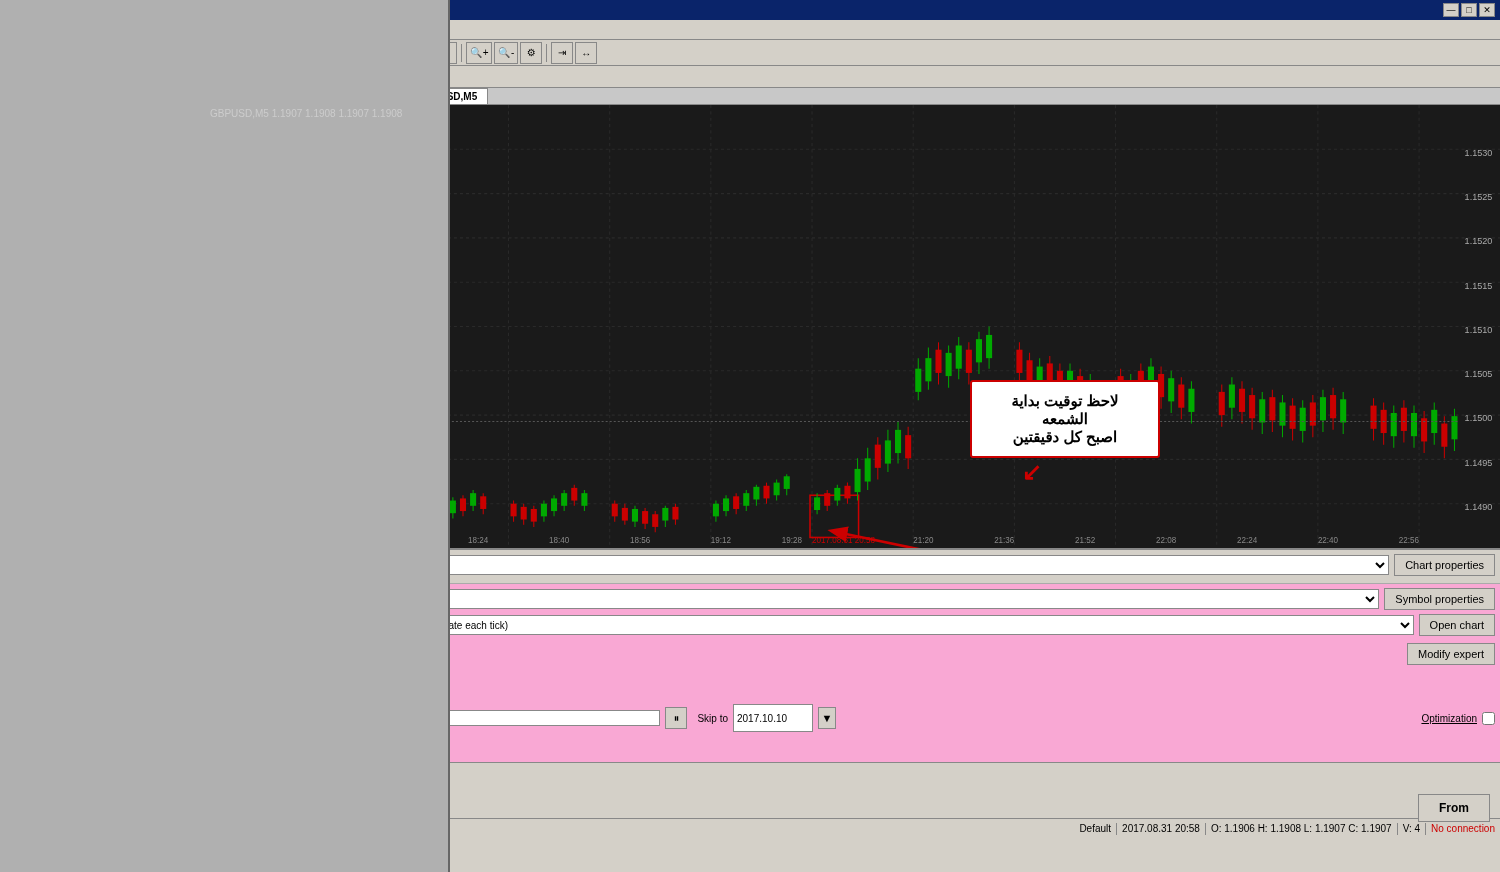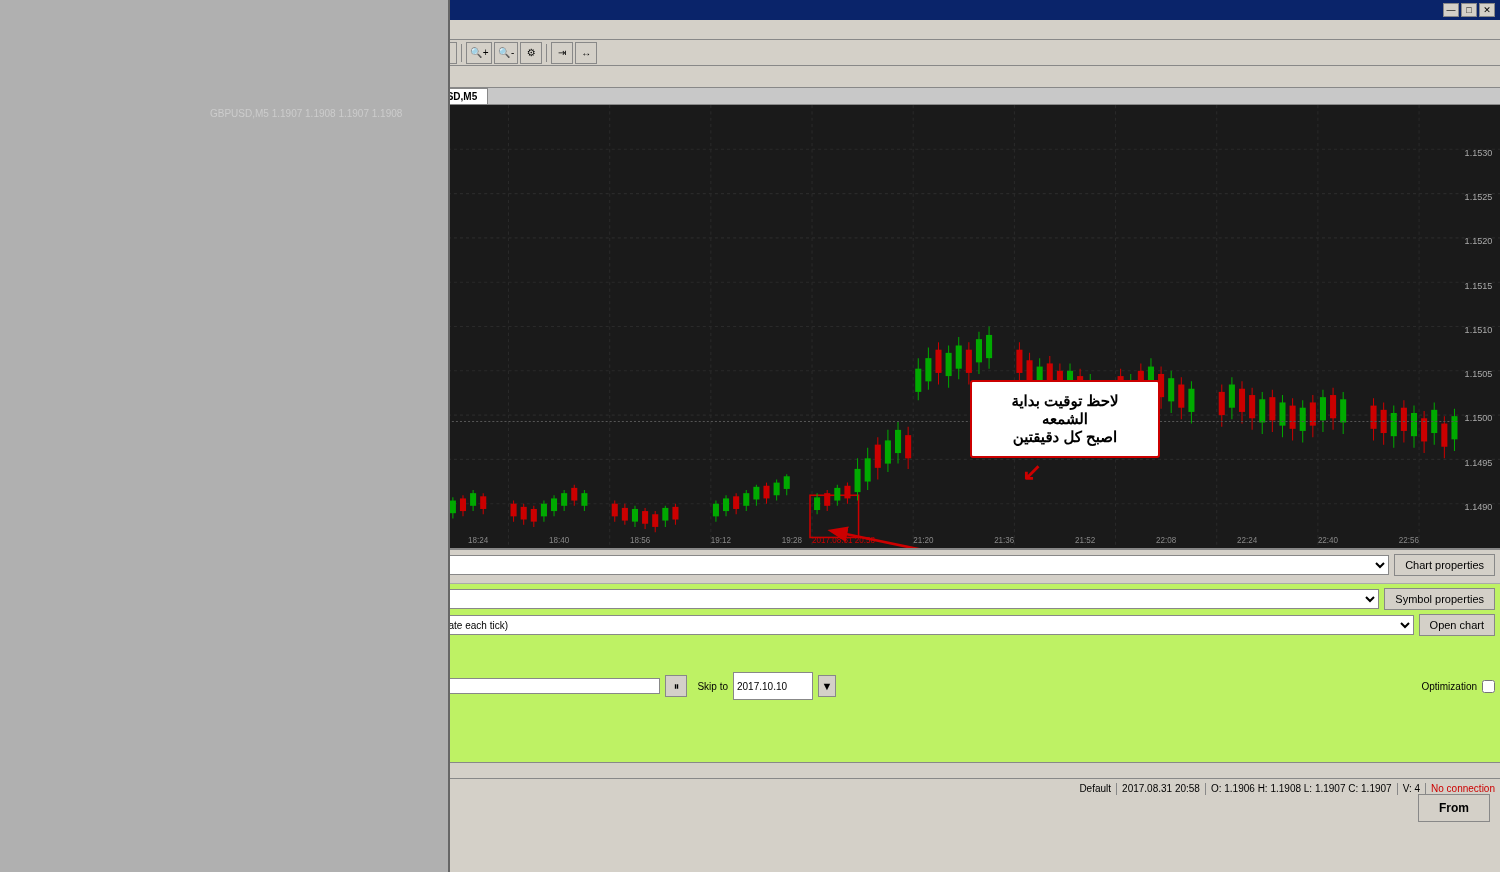--- a/index.html
+++ b/index.html
@@ -79,21 +79,21 @@
     .slider-thumb { position: absolute; left: 0; top: 0; height: 100%; width: 30%; background: #b0b0b0; border-right: 2px solid #666; }
     .ea-select { flex: 1; height: 20px; background: #fff; border: 1px solid #888; font-size: 10px; }
     .ea-row { display: flex; align-items: center; gap: 5px; margin-bottom: 3px; }
 
     
     .sj-tabs { display: flex; border-top: 1px solid #888; }
     .sj-tab { padding: 2px 10px; font-size: 10px; cursor: pointer; background: #d4d0c8; border-right: 1px solid #888; }
     .sj-tab.active { background: #fff; }
 
     
-    .status-bar { background: #d4d0c8; height: 20px; display: flex; align-items: center; padding: 0 5px; border-top: 1px solid #888; font-size: 10px; justify-content: space-between; }
+    .status-bar { background: #d4d0c8; height: 20px; display: flex; align-items: center; padding: 0 5px; border-top: 1px solid #888; font-size: 10px; justify-content: space-between; margin-top: 40px; }
     .status-left { display: flex; align-items: center; gap: 10px; }
     .status-right { display: flex; align-items: center; gap: 5px; }
     .no-connection { color: #cc0000; font-weight: normal; }
 
     
     .bottom-section { height: 230px; background: #d4d0c8; border-top: 2px solid #888; display: flex; flex-direction: column; }
   </style>
 </head>
 <body>
 
@@ -654,34 +654,46 @@
 <div class="bottom-section">
 
   <div style="background:#d4d0c8; padding:4px 5px; border-bottom:1px solid #aaa;">
     <div class="ea-row">
       <span style="font-size:10px; width:55px;">Expert Advisor</span>
       <select class="ea-select"><option>2 MA Crosses Mega filter EA V1.ex4</option></select>
       <button class="st-btn">Chart properties</button>
     </div>
   </div>
 
-  <div style="padding:4px 5px; background:#bef264; flex:1;">
+  <div style="padding:4px 5px; background:#f9a8d4; flex:1;">
 
     <div class="st-row">
       <span class="st-label">Symbol:</span>
       <select style="flex:1; height:20px; border:1px solid #888; background:#fff; font-size:10px;"><option>GBPUSD, Great Britain Pound vs US Dollar</option></select>
       <button class="st-btn">Symbol properties</button>
     </div>
 
     <div class="st-row">
       <span class="st-label">Model:</span>
       <select style="flex:1; height:20px; border:1px solid #888; background:#fff; font-size:10px;"><option>Every tick (the most precise method based on all available least timeframes to generate each tick)</option></select>
       <button class="st-btn">Open chart</button>
     </div>
 
+    <div class="st-row">
+      <span style="font-size:10px; width:55px;"></span>
+      <input type="checkbox" checked="" style="margin-right: 3px;">
+      <span style="font-size:10px;">From:</span>
+      <input type="text" class="st-input" value="2013.01.01" style="width: 80px;">
+      <button class="st-btn" style="width:18px; padding:0;">▼</button>
+      <span style="font-size:10px; margin-left:5px;">To:</span>
+      <input type="text" class="st-input" value="2017.09.01" style="width: 80px;">
+      <button class="st-btn" style="width:18px; padding:0;">▼</button>
+      <span style="flex:1;"></span>
+      <button class="st-btn">Modify expert</button>
+    </div>
 
     <div class="st-row">
       <span style="font-size:10px; width:55px; text-align:right;">Period:</span>
       <select style="width:80px; height:20px; border:1px solid #888; background:#fff; font-size:10px; border:2px solid red;">
         <option>M5</option>
       </select>
       <button style="width:22px; height:22px; background:#d4d0c8; border:1px solid #888; font-size:10px; cursor:pointer; position:relative;">
         <span style="display:block; width:8px; height:8px; border:2px solid #cc0000; border-radius:50%; margin:auto;"></span>
       </button>
       <span style="font-size:10px; margin-left:10px;">Spread:</span>
@@ -694,21 +706,21 @@
       <span style="font-size:10px; width:55px;"></span>
       <input type="checkbox" checked="" style="">
       <div class="progress-bar-outer">
         <div class="slider-thumb"></div>
       </div>
       <button class="st-btn" style="width:22px; padding:0;">⏸</button>
       <span style="font-size:10px; margin-left:5px;">Skip to</span>
       <input type="text" class="st-input" value="2017.10.10" style="width: 80px;">
       <button class="st-btn" style="width:18px; padding:0;">▼</button>
       <span style="flex:1;"></span>
-      <span style="font-size:10px;">Optimization</span>
+      <span style="font-size:10px;text-decoration:underline;">Optimization</span>
       <input type="checkbox" style="">
     </div>
   </div>
 
   <div style="position:absolute; right:10px; bottom: 50px; z-index:10;">
     <button class="st-btn-start">From</button>
   </div>
 
   <div class="sj-tabs">
     <div class="sj-tab active">Settings</div>

